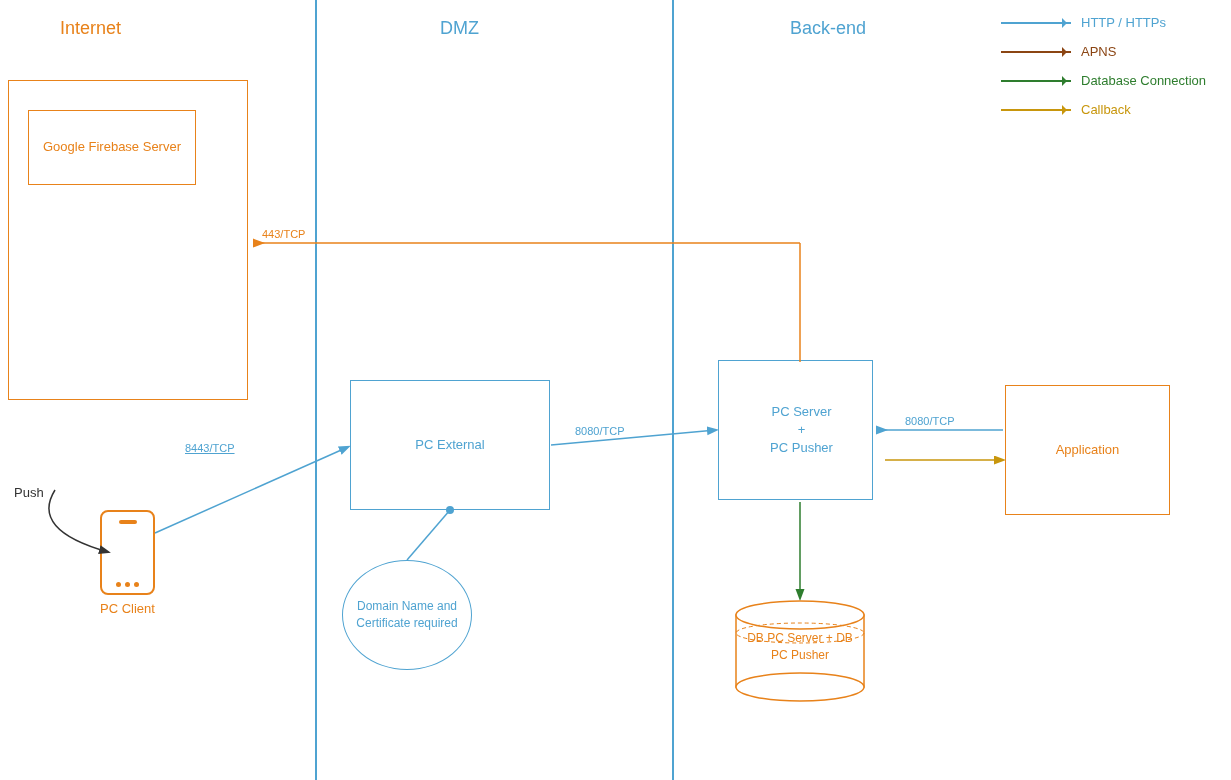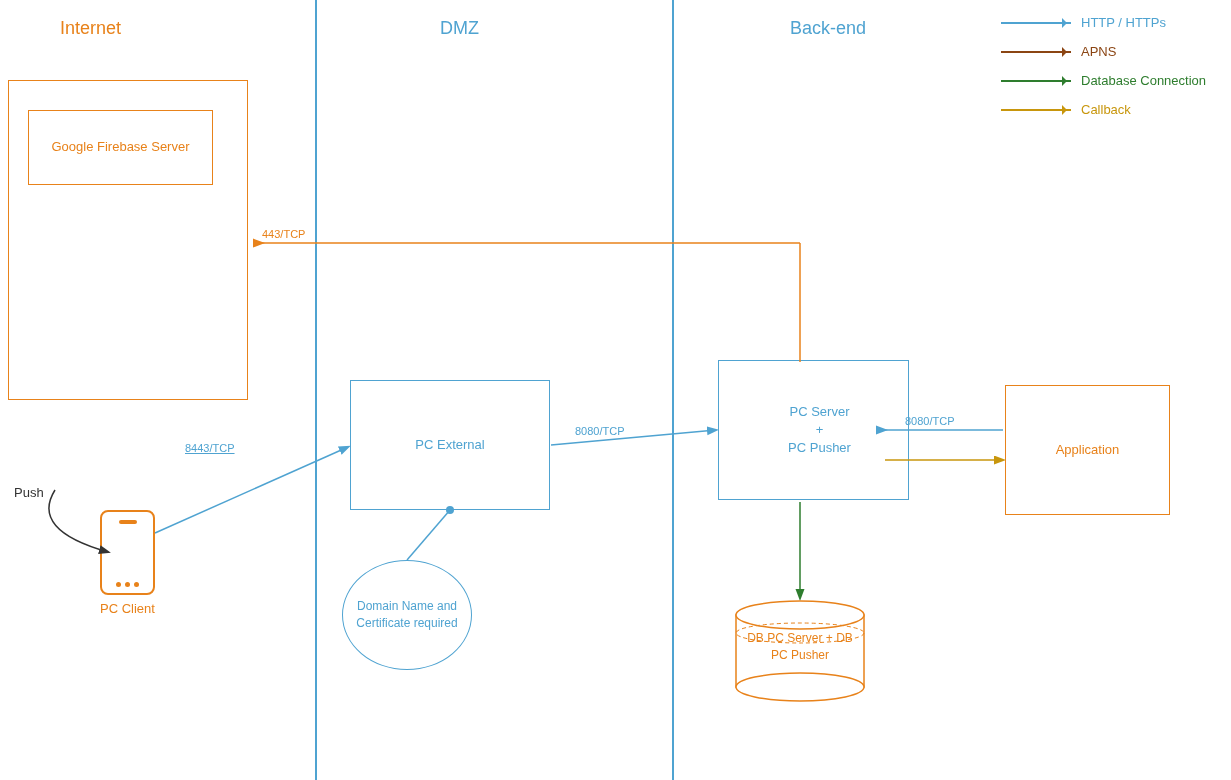--- a/index.html
+++ b/index.html
@@ -54,21 +54,21 @@
 
     
     .internet-outer {
       left: 8px; top: 80px;
       width: 240px; height: 320px;
       border: 1.5px solid #e8821a;
       position: absolute;
     }
     .firebase-box {
       left: 28px; top: 110px;
-      width: 185px; height: 75px;
+      width: 168px; height: 75px;
     }
     .apns-box {
       left: 28px; top: 235px;
       width: 185px; height: 80px;
     }
 
     
     .phone-container {
       position: absolute;
       left: 100px;
@@ -113,21 +113,21 @@
     }
 
     
     .pc-external-box {
       left: 350px; top: 380px;
       width: 200px; height: 130px;
     }
     
     .pc-server-box {
       left: 718px; top: 360px;
-      width: 191px; height: 140px; padding-left: 12px;
+      width: 155px; height: 140px; padding-left: 12px;
     }
     
     .application-box {
       left: 1005px; top: 385px;
       width: 165px; height: 130px;
     }
 
     
     .legend {
       position: absolute;

